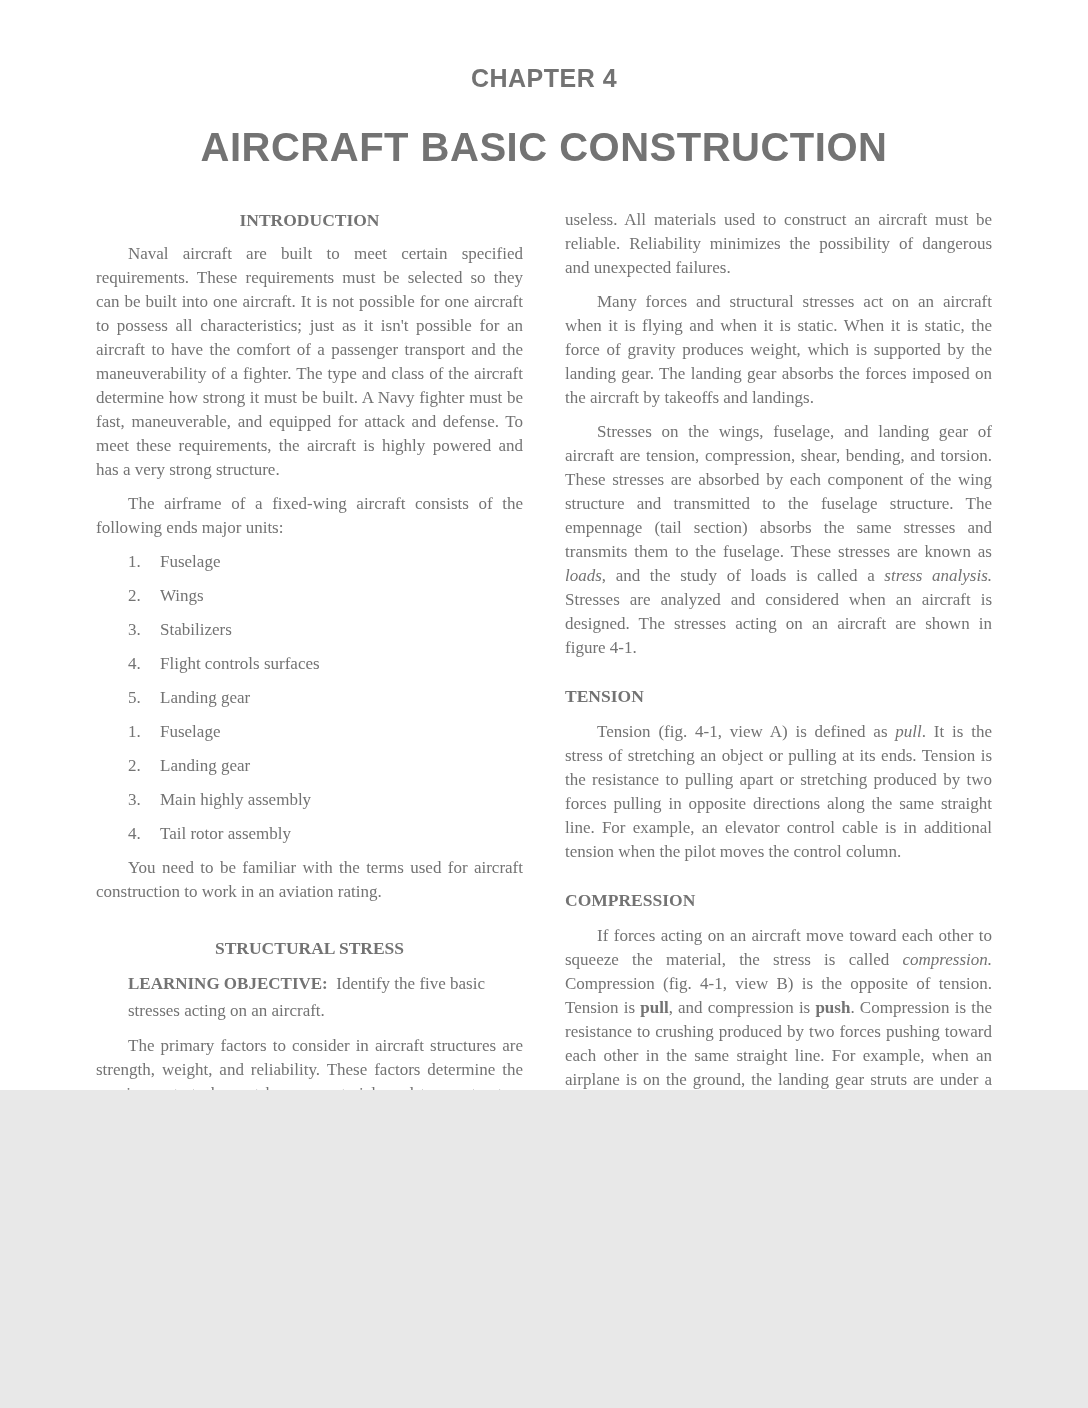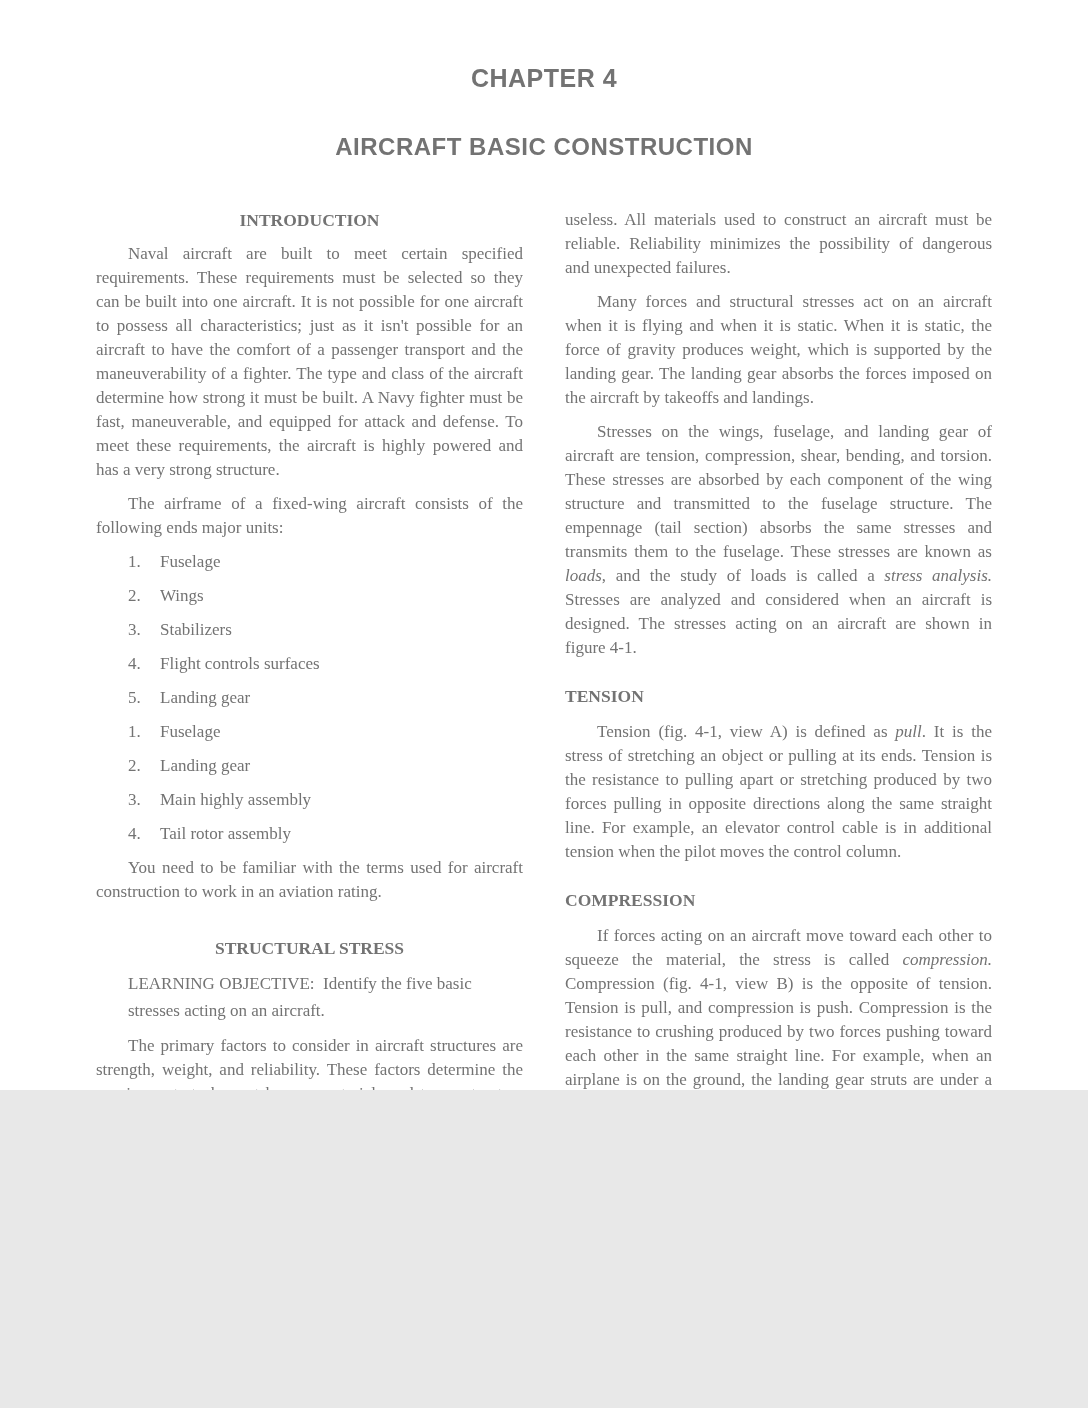--- a/index.html
+++ b/index.html
@@ -8,21 +8,21 @@
     width: 1088px;
     height: 1090px;
     margin: 0 auto;
     background: #ffffff;
     color: #737373;
     font-family: "Liberation Serif", "DejaVu Serif", serif;
     overflow: hidden;
   }
   .header { text-align: center; padding-top: 64px; font-family: "Liberation Sans", "DejaVu Sans", sans-serif; }
   .chapter { font-size: 25px; font-weight: 700; line-height: 28px; letter-spacing: 0.5px; }
-  .title   { font-size: 24px; font-weight: 700; line-height: 38px; margin-top: 36px; letter-spacing: 0.5px; }
+  .title   { font-size: 40px; font-weight: 700; line-height: 38px; margin-top: 36px; letter-spacing: 0.5px; }
   .content {
     display: flex;
     gap: 42px;
     padding: 0 96px;
     margin-top: 42px;
   }
   .col {
     flex: 1 1 0;
     font-size: 17px;
     line-height: 24px;
@@ -55,21 +55,21 @@
     text-align: left;
   }
   .list-item .num { position: absolute; left: 32px; }
   p.objective {
     margin: 10px 28px 0 32px;
     line-height: 27px;
     text-align: left;
     text-indent: 0;
   }
   .it { font-style: italic; }
-  .bd { font-weight: 400; }
+  .bd { font-weight: 700; }
   .footer {
     position: absolute;
     top: 1333px;
     left: 0;
     right: 8px;
     text-align: center;
     font-size: 12px;
     line-height: 24px;
   }
 </style>

